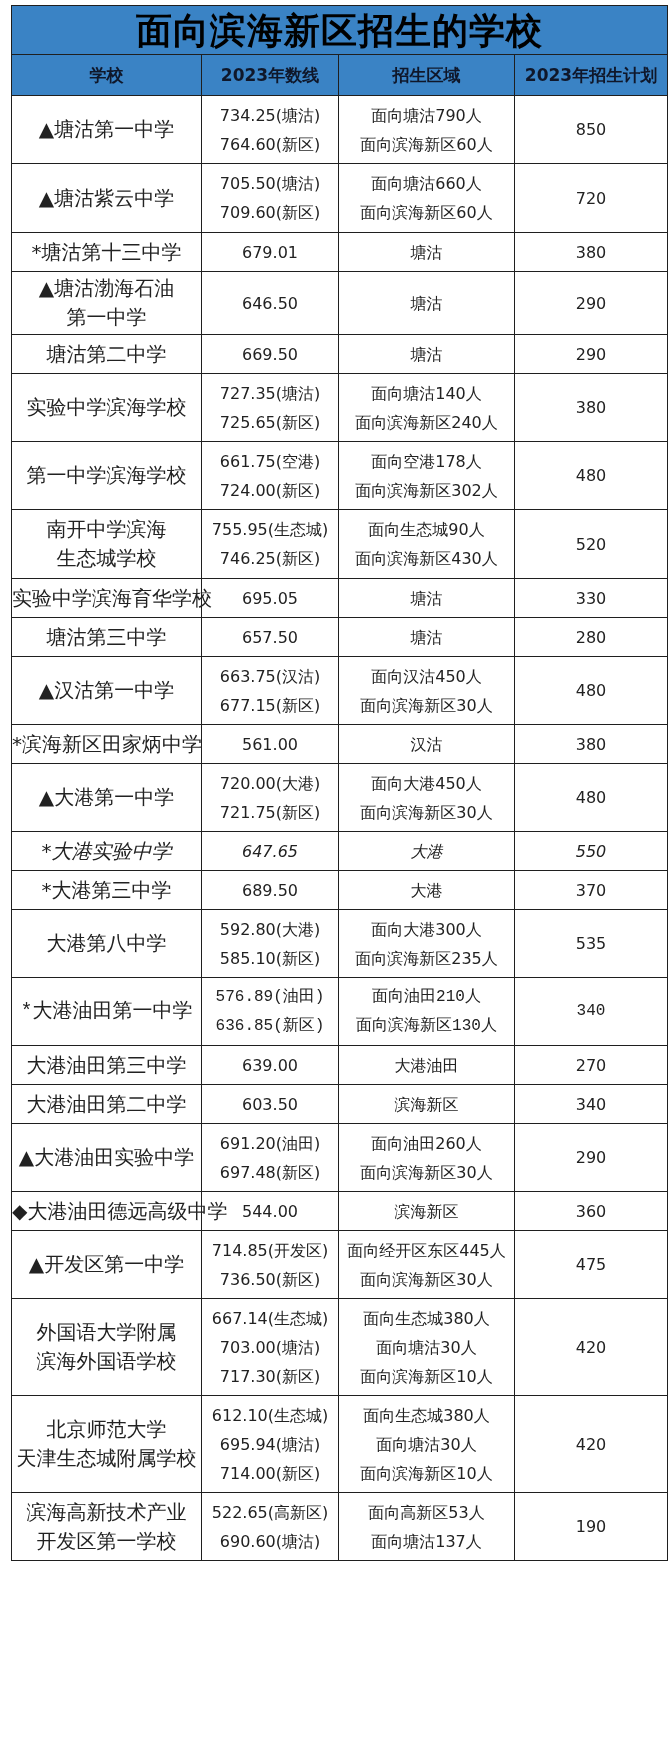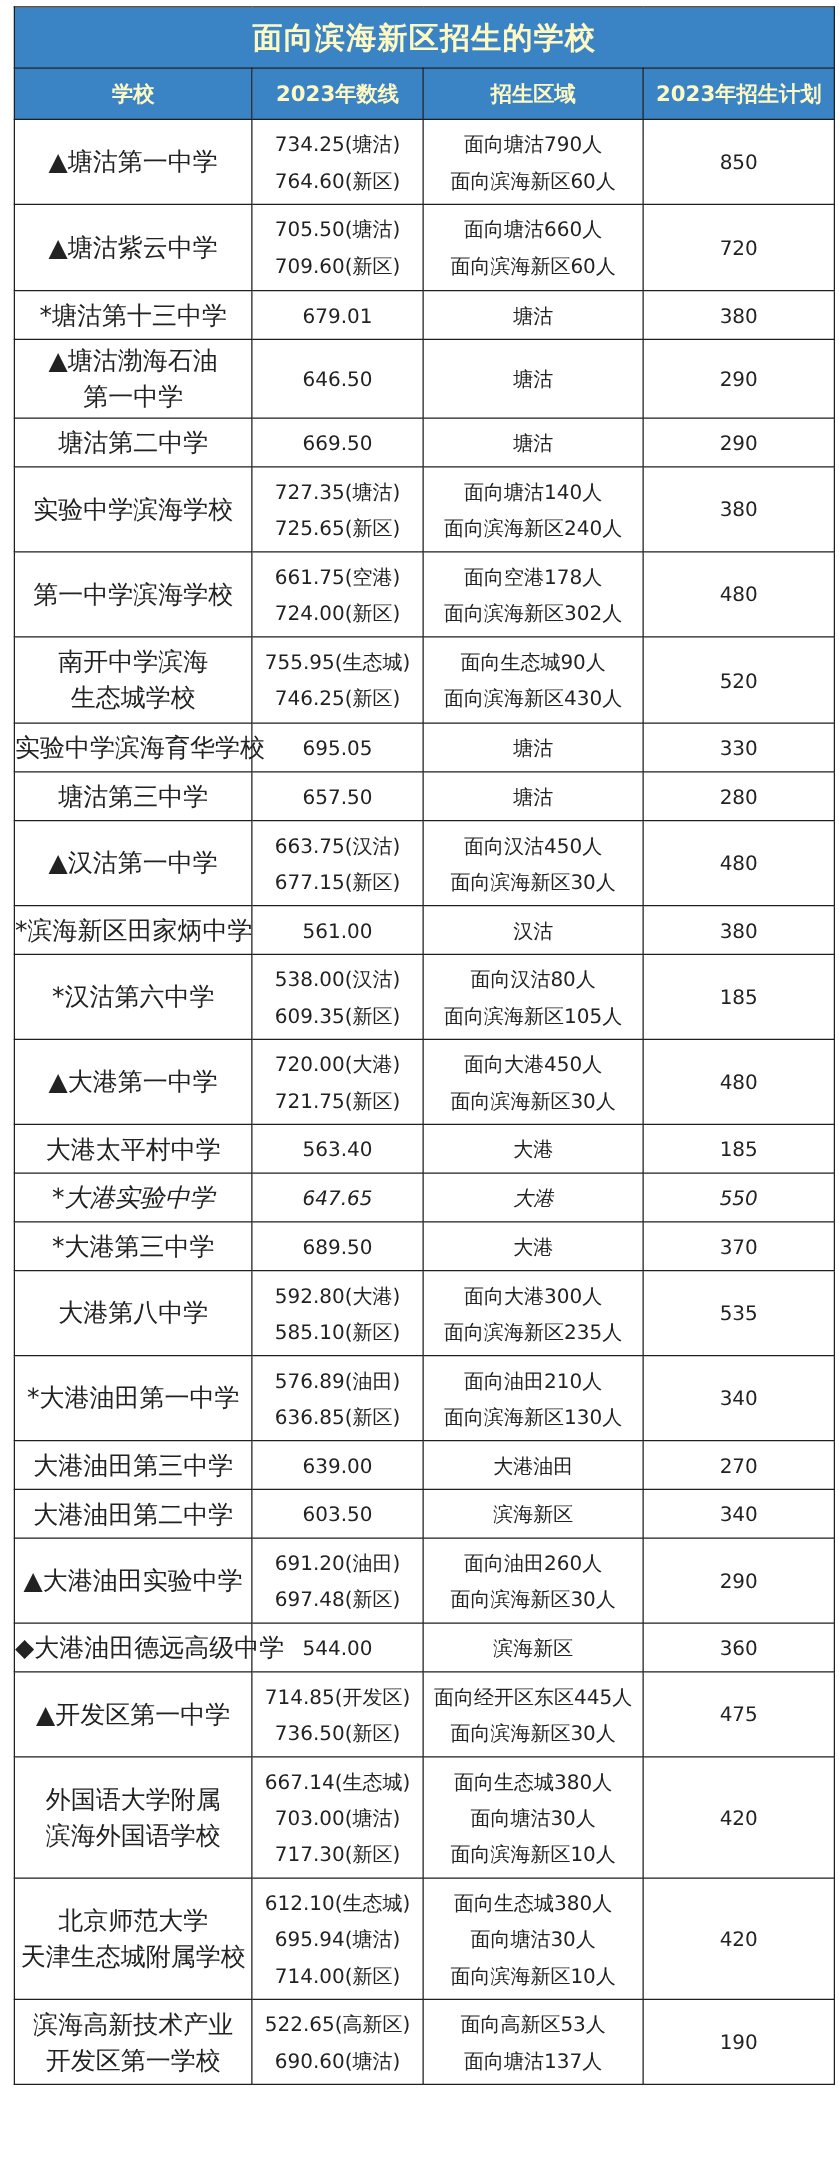--- a/index.html
+++ b/index.html
@@ -1,21 +1,21 @@
 <!DOCTYPE html>
 <html><head>
 <meta charset="utf-8">
 <style>
   html, body { margin:0; padding:0; background:#ffffff; }
   body { width:671px; height:1744px; position:relative; font-family:"DejaVu Sans","Liberation Sans",sans-serif; }
   .wrap { position:absolute; left:11px; top:5px; width:656px; }
   table { border-collapse:collapse; width:656px; table-layout:fixed; }
   td, th { border:1.5px solid #1f1f1f; text-align:center; vertical-align:middle; padding:0; color:#222; }
-  .title { background:#3a83c5; color:#fef9c3; font-weight:bold; font-size:24px; height:48px; letter-spacing:1px; }
-  th { background:#3a83c5; color:#fef9c3; font-weight:bold; font-size:17px; height:40px; white-space:nowrap; }
+  .title { background:#3a83c5; color:#000000; font-weight:bold; font-size:36px; height:48px; letter-spacing:1px; }
+  th { background:#3a83c5; color:#0f172a; font-weight:bold; font-size:17px; height:40px; white-space:nowrap; }
   td { font-size:16px; line-height:29px; background:#fff; }
   td.nm { font-size:20px; }
   .ln { display:block; white-space:nowrap; }
   .c1 { width:190px; } .c2 { width:137px; } .c3 { width:176px; } .c4 { width:153px; }
 </style>
 </head>
 <body>
 
 <div class="wrap">
   <table>
@@ -190,58 +190,32 @@
           <td>
             <span class="ln">561.00</span>
           </td>
           <td>
             <span class="ln">汉沽</span>
           </td>
           <td>380</td>
         </tr>
         <tr style="height: 68px;">
           <td class="nm">
-            <span class="ln">*汉沽第六中学</span>
-          </td>
-          <td>
-            <span class="ln">538.00(汉沽)</span>
-            <span class="ln">609.35(新区)</span>
-          </td>
-          <td>
-            <span class="ln">面向汉沽80人</span>
-            <span class="ln">面向滨海新区105人</span>
-          </td>
-          <td>185</td>
-        </tr>
-        <tr style="height: 68px;">
-          <td class="nm">
             <span class="ln">▲大港第一中学</span>
           </td>
           <td>
             <span class="ln">720.00(大港)</span>
             <span class="ln">721.75(新区)</span>
           </td>
           <td>
             <span class="ln">面向大港450人</span>
             <span class="ln">面向滨海新区30人</span>
           </td>
           <td>480</td>
         </tr>
-        <tr style="height: 39px;">
-          <td class="nm">
-            <span class="ln">大港太平村中学</span>
-          </td>
-          <td>
-            <span class="ln">563.40</span>
-          </td>
-          <td>
-            <span class="ln">大港</span>
-          </td>
-          <td>185</td>
-        </tr>
         <tr style="height: 39px; font-style: italic;">
           <td class="nm">
             <span class="ln">*大港实验中学</span>
           </td>
           <td>
             <span class="ln">647.65</span>
           </td>
           <td>
             <span class="ln">大港</span>
           </td>
@@ -266,21 +240,21 @@
           <td>
             <span class="ln">592.80(大港)</span>
             <span class="ln">585.10(新区)</span>
           </td>
           <td>
             <span class="ln">面向大港300人</span>
             <span class="ln">面向滨海新区235人</span>
           </td>
           <td>535</td>
         </tr>
-        <tr style="height: 68px;">
+        <tr style="height: 68px; font-family: Liberation Mono, monospace;">
           <td class="nm">
             <span class="ln">*大港油田第一中学</span>
           </td>
           <td>
             <span class="ln">576.89(油田)</span>
             <span class="ln">636.85(新区)</span>
           </td>
           <td>
             <span class="ln">面向油田210人</span>
             <span class="ln">面向滨海新区130人</span>

